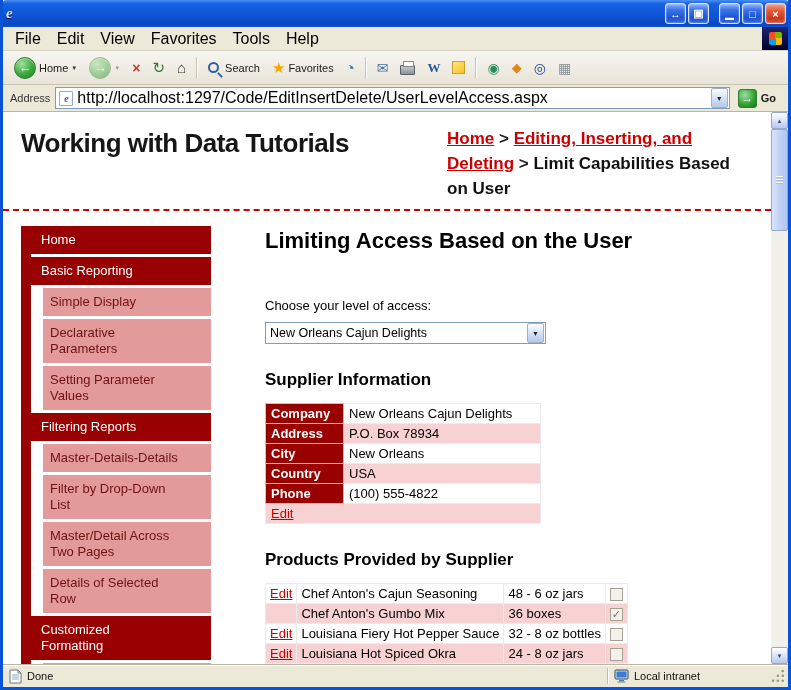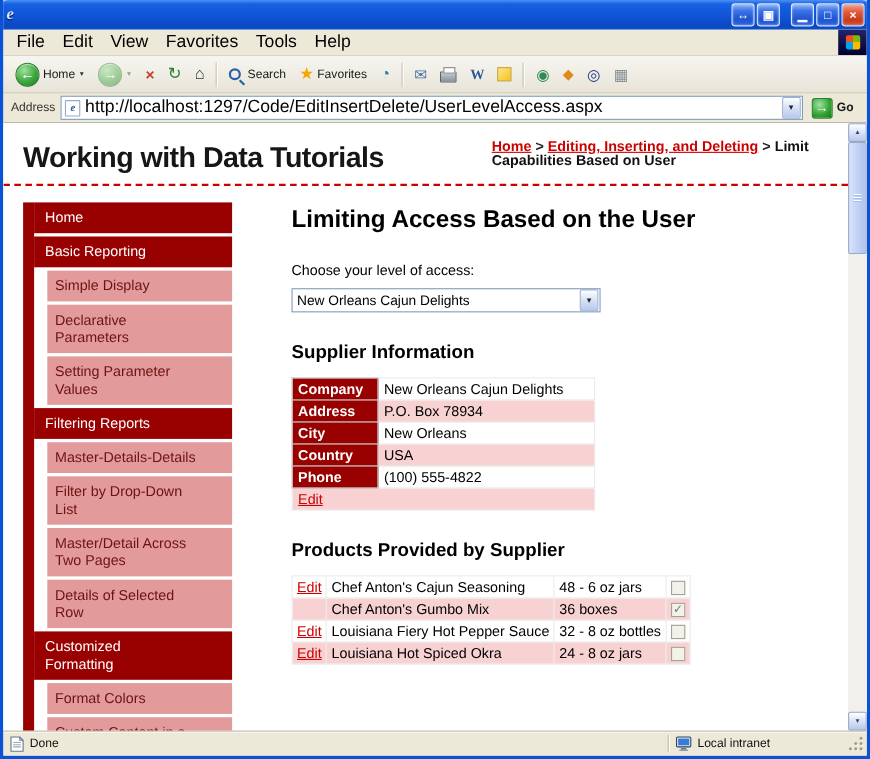--- a/index.html
+++ b/index.html
@@ -75,34 +75,34 @@
   .go-ico{width:19px;height:19px;border-radius:3px;color:#fff;font-weight:bold;display:flex;align-items:center;justify-content:center;font-size:12px;
     border:1px solid #2E7D32;background:radial-gradient(circle at 35% 30%,#9FE09F,#2FA12F 60%,#157815)}
 
   
   .content-row{flex:1;display:flex;background:#fff;min-height:0}
   .page{flex:1;overflow:hidden;position:relative;background:#fff;min-width:0}
 
   .page-header{display:flex;justify-content:space-between;align-items:flex-start;padding:12px 16px 8px 18px;
     border-bottom:2px dashed var(--link-red)}
   .site-title{font-size:26px;font-weight:bold;color:#161616;letter-spacing:-.5px;padding-top:4px}
-  .breadcrumb{width:308px;font-size:13px;line-height:13px;color:#111;padding-top:2px}
+  .breadcrumb{width:308px;font-size:17px;line-height:25px;color:#111;padding-top:2px}
   .crumb-link{color:var(--link-red);font-weight:bold;text-decoration:underline;cursor:pointer}
   .crumb-sep{color:#222;font-weight:bold}
   .crumb-current{font-weight:bold;color:#111}
 
   .page-body{display:flex;padding-top:15px}
   .sidebar{flex:0 0 190px;margin-left:18px;border-left:10px solid var(--maroon);min-height:540px}
   .nav-item{font-size:13px;line-height:16px;margin-bottom:3px;cursor:pointer}
   .nav-header{background:var(--maroon);color:#fff;padding:6px 44px 6px 10px}
   .nav-sub{background:var(--pink-nav);color:#6E1212;margin-left:12px;padding:6px 26px 6px 7px}
 
   .main{margin-left:54px;width:474px}
   .main-title{font-size:22px;font-weight:bold;color:#000;margin-top:2px}
-  .access-label{font-size:13px;margin-top:26px}
+  .access-label{font-size:13px;margin-top:44px}
   .combo{margin-top:9px;width:281px;height:22px;border:1px solid #7F9DB9;display:flex;align-items:center;background:#fff;cursor:pointer}
   .combo-text{flex:1;font-size:12.5px;padding-left:4px;white-space:nowrap;overflow:hidden}
   .section{font-size:17px;font-weight:bold;color:#000;margin:26px 0 13px}
 
   table{border-collapse:collapse;font-size:13px;border:1px solid #7f1d1d}
   .sup-table{width:276px}
   .sup-table th{background:var(--maroon);color:#fff;text-align:left;font-weight:bold;padding:2px 5px;border:1px solid #C4C4C4;width:78px}
   .sup-table td{padding:2px 5px;border:1px solid #EBEBEB}
   tr.alt td{background:var(--pink-row)}
   .edit-link{color:var(--link-red);text-decoration:underline;cursor:pointer;font-size:13px}

